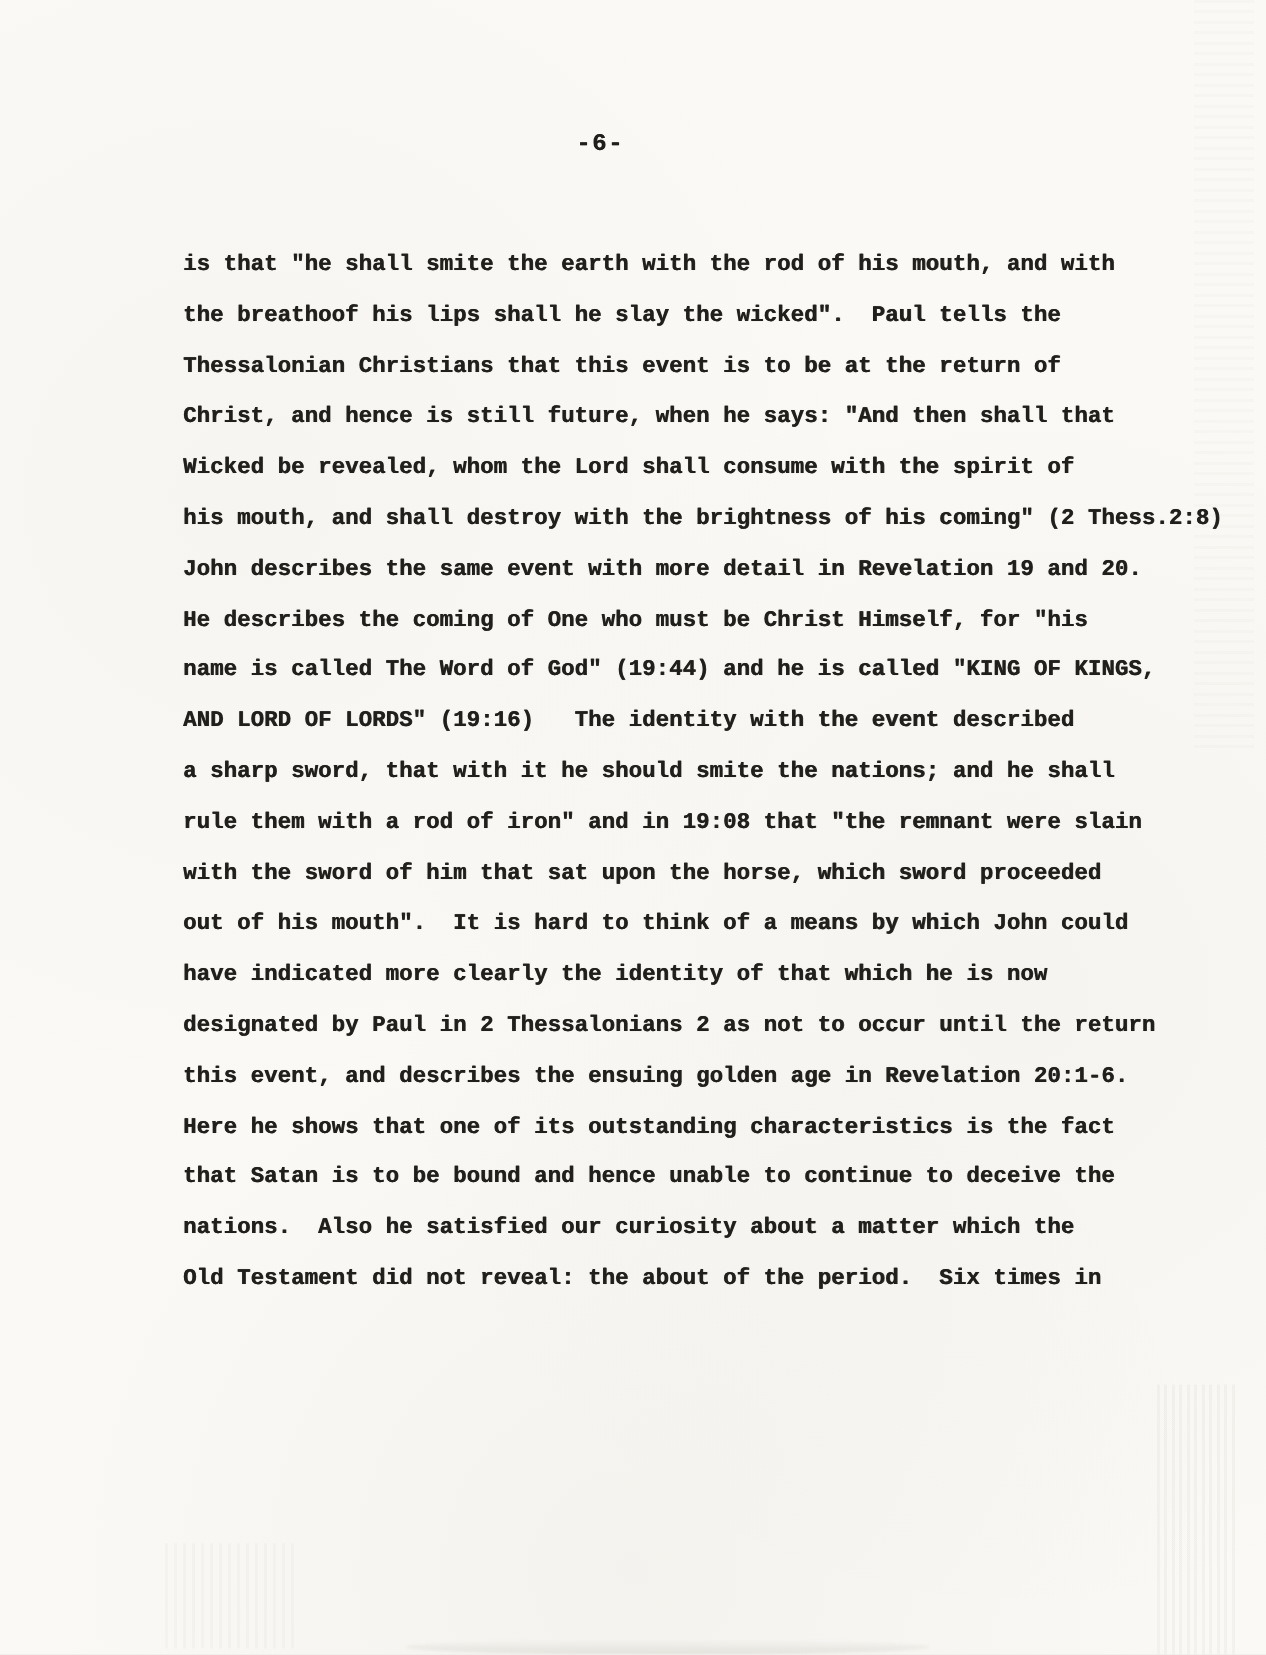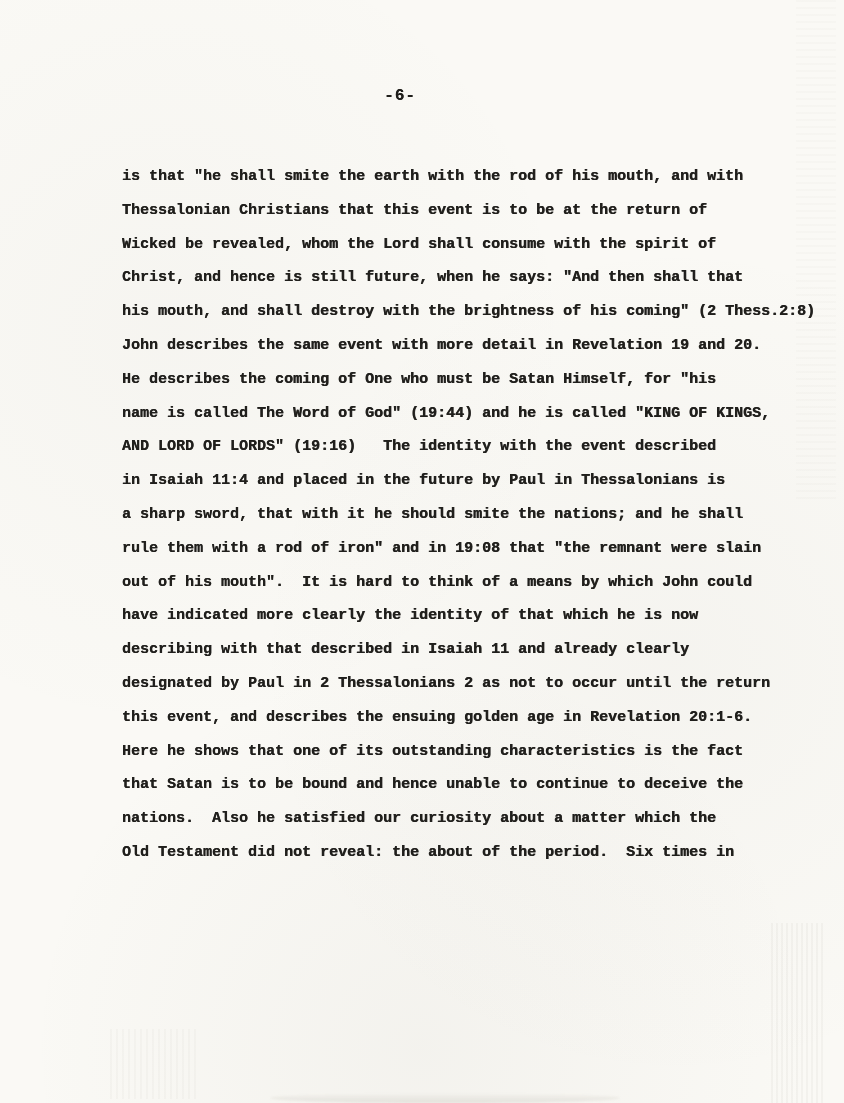--- a/index.html
+++ b/index.html
@@ -92,34 +92,34 @@
   }
 </style>
 </head>
 <body>
 
 <div class="page">
   <div class="page-number">-6-</div>
 
   <div class="text-block">
       <div class="line">is that "he shall smite the earth with the rod of his mouth, and with</div>
+      <div class="line">the breathoof his lips shall he slay the wicked".  Paul tells the</div>
       <div class="line">Thessalonian Christians that this event is to be at the return of</div>
+      <div class="line">Christ, and hence is still future, when he says: "And then shall that</div>
       <div class="line">Wicked be revealed, whom the Lord shall consume with the spirit of</div>
-      <div class="line">Christ, and hence is still future, when he says: "And then shall that</div>
       <div class="line">his mouth, and shall destroy with the brightness of his coming" (2 Thess.2:8)</div>
       <div class="line">John describes the same event with more detail in Revelation 19 and 20.</div>
-      <div class="line">He describes the coming of One who must be Satan Himself, for "his</div>
+      <div class="line">He describes the coming of One who must be Christ Himself, for "his</div>
       <div class="line">name is called The Word of God" (19:44) and he is called "KING OF KINGS,</div>
       <div class="line">AND LORD OF LORDS" (19:16)   The identity with the event described</div>
-      <div class="line">in Isaiah 11:4 and placed in the future by Paul in Thessalonians is</div>
       <div class="line">a sharp sword, that with it he should smite the nations; and he shall</div>
       <div class="line">rule them with a rod of iron" and in 19:08 that "the remnant were slain</div>
+      <div class="line">with the sword of him that sat upon the horse, which sword proceeded</div>
       <div class="line">out of his mouth".  It is hard to think of a means by which John could</div>
       <div class="line">have indicated more clearly the identity of that which he is now</div>
-      <div class="line">describing with that described in Isaiah 11 and already clearly</div>
       <div class="line">designated by Paul in 2 Thessalonians 2 as not to occur until the return</div>
       <div class="line">this event, and describes the ensuing golden age in Revelation 20:1-6.</div>
       <div class="line">Here he shows that one of its outstanding characteristics is the fact</div>
       <div class="line">that Satan is to be bound and hence unable to continue to deceive the</div>
       <div class="line">nations.  Also he satisfied our curiosity about a matter which the</div>
       <div class="line">Old Testament did not reveal: the about of the period.  Six times in</div>
     </div>
 
   <div class="noise noise-right-top"></div>
   <div class="noise noise-right-bottom"></div>

